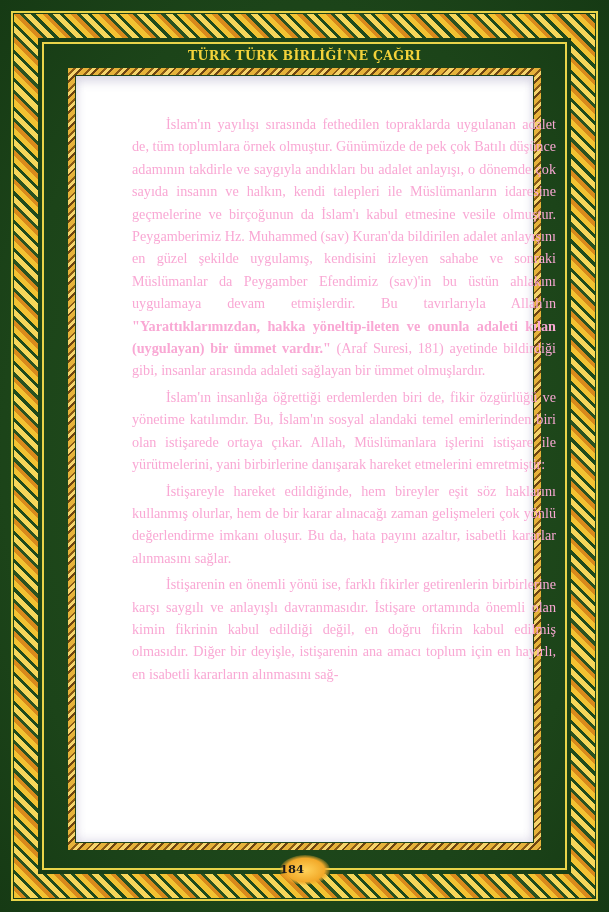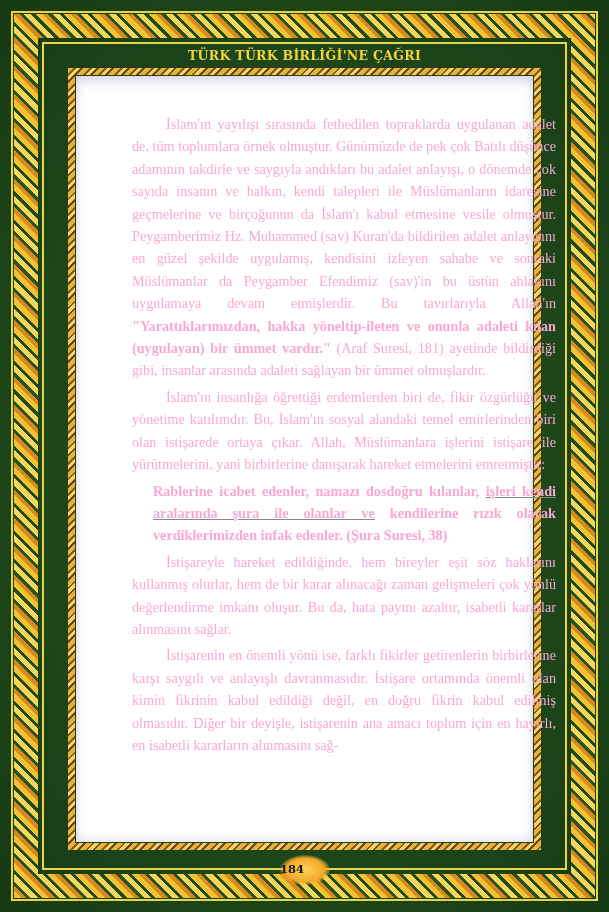--- a/index.html
+++ b/index.html
@@ -73,19 +73,18 @@
 <div class="gold-line" style="left:42px; top:42px; width:525px; height:828px;"></div>
 <div class="rope" style="left:68px; top:68px; width:473px; height:782px;"></div>
 
 <div class="title-bar">TÜRK TÜRK BİRLİĞİ'NE ÇAĞRI</div>
 
 <div class="page"></div>
 
 <div class="content">
   <p><span>İslam'ın yayılışı sırasında fethedilen topraklarda uygulanan adalet de, tüm toplumlara örnek olmuştur. Günümüzde de pek çok Batılı düşünce adamının takdirle ve saygıyla andıkları bu adalet anlayışı, o dönemde çok sayıda insanın ve halkın, kendi talepleri ile Müslümanların idaresine geçmelerine ve birçoğunun da İslam'ı kabul etmesine vesile olmuştur. Peygamberimiz Hz. Muhammed (sav) Kuran'da bildirilen adalet anlayışını en güzel şekilde uygulamış, kendisini izleyen sahabe ve sonraki Müslümanlar da Peygamber Efendimiz (sav)'in bu üstün ahlakını uygulamaya devam etmişlerdir. Bu tavırlarıyla Allah'ın </span><b>"Yarattıklarımızdan, hakka yöneltip-ileten ve onunla adaleti kılan (uygulayan) bir ümmet vardır."</b><span> (Araf Suresi, 181) ayetinde bildirdiği gibi, insanlar arasında adaleti sağlayan bir ümmet olmuşlardır.</span></p>
   <p>İslam'ın insanlığa öğrettiği erdemlerden biri de, fikir özgürlüğü ve yönetime katılımdır. Bu, İslam'ın sosyal alandaki temel emirlerinden biri olan istişarede ortaya çıkar. Allah, Müslümanlara işlerini istişare ile yürütmelerini, yani birbirlerine danışarak hareket etmelerini emretmiştir:</p>
-  <p class="quote"><span>Rablerine icabet edenler, namazı dosdoğru kılanlar, </span><span class="u">işleri kendi aralarında şura ile olanlar ve</span><span> kendilerine rızık olarak verdiklerimizden infak edenler. (Şura Suresi, 38)</span></p>
   <p>İstişareyle hareket edildiğinde, hem bireyler eşit söz haklarını kullanmış olurlar, hem de bir karar alınacağı zaman gelişmeleri çok yönlü değerlendirme imkanı oluşur. Bu da, hata payını azaltır, isabetli kararlar alınmasını sağlar.</p>
   <p>İstişarenin en önemli yönü ise, farklı fikirler getirenlerin birbirlerine karşı saygılı ve anlayışlı davranmasıdır. İstişare ortamında önemli olan kimin fikrinin kabul edildiği değil, en doğru fikrin kabul edilmiş olmasıdır. Diğer bir deyişle, istişarenin ana amacı toplum için en hayırlı, en isabetli kararların alınmasını sağ-</p>
 </div>
 
 <div class="page-number-badge"></div>
 <div class="page-number">184</div>
 
 </body></html>

